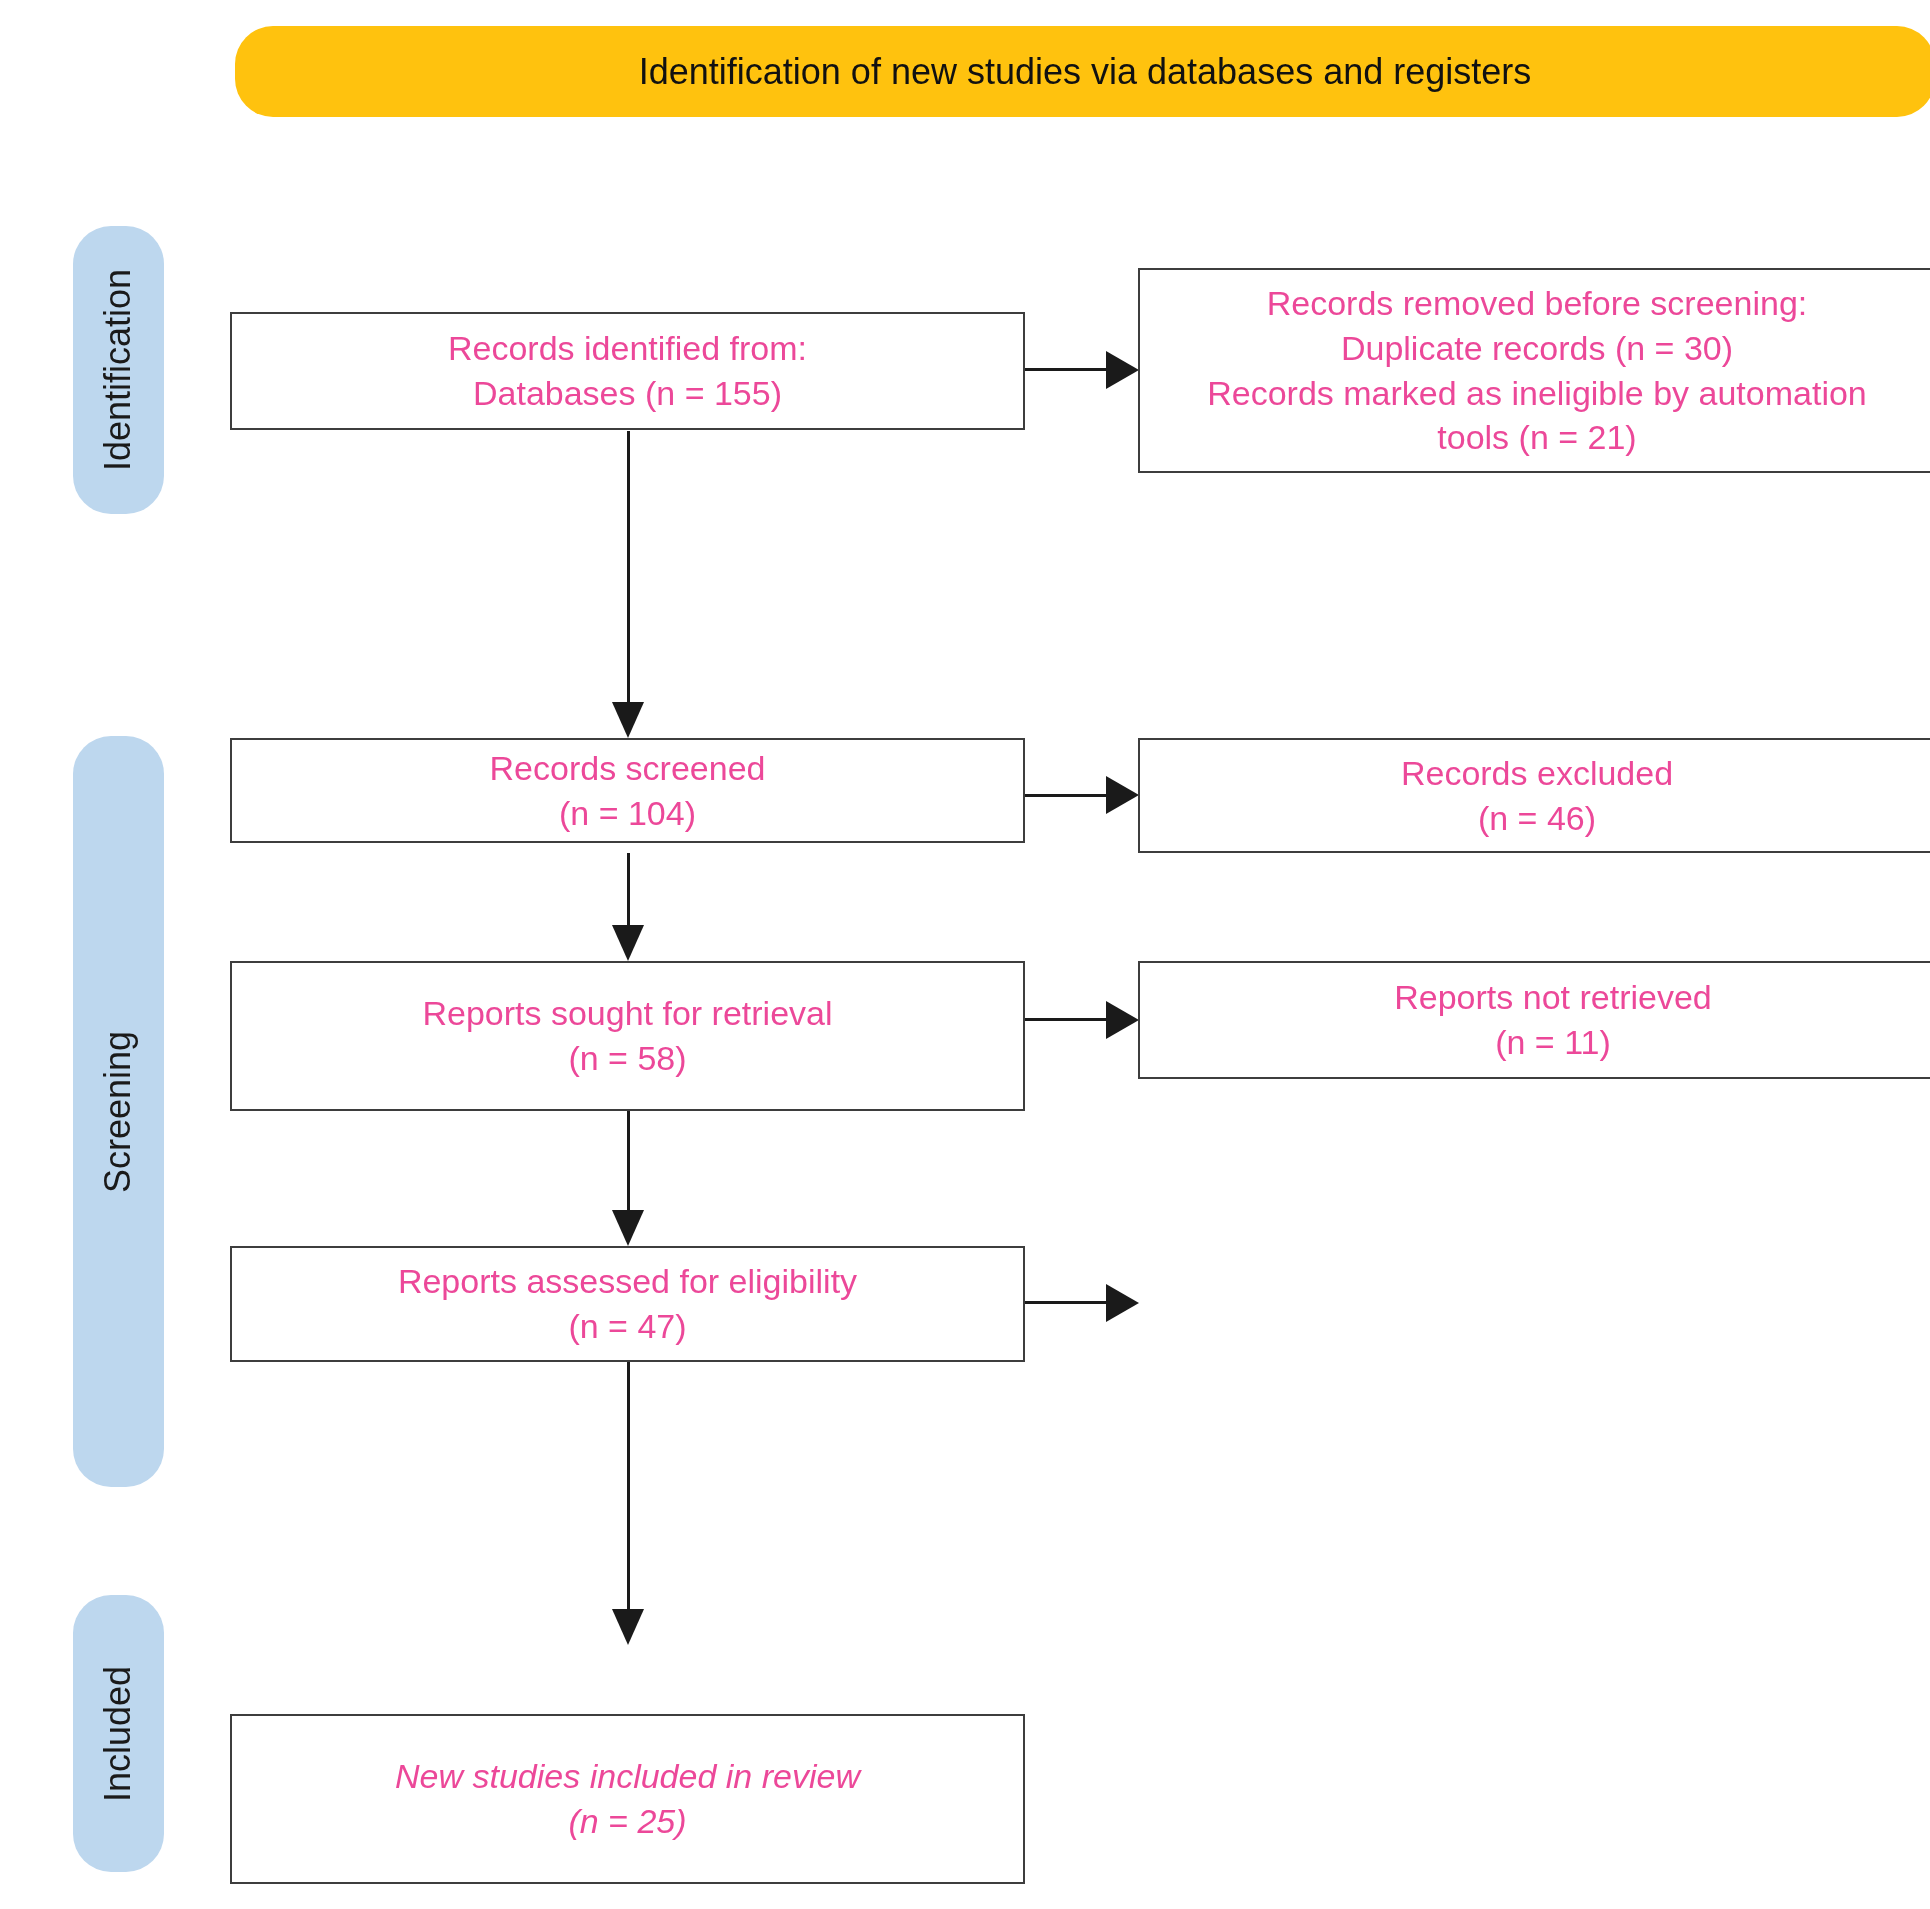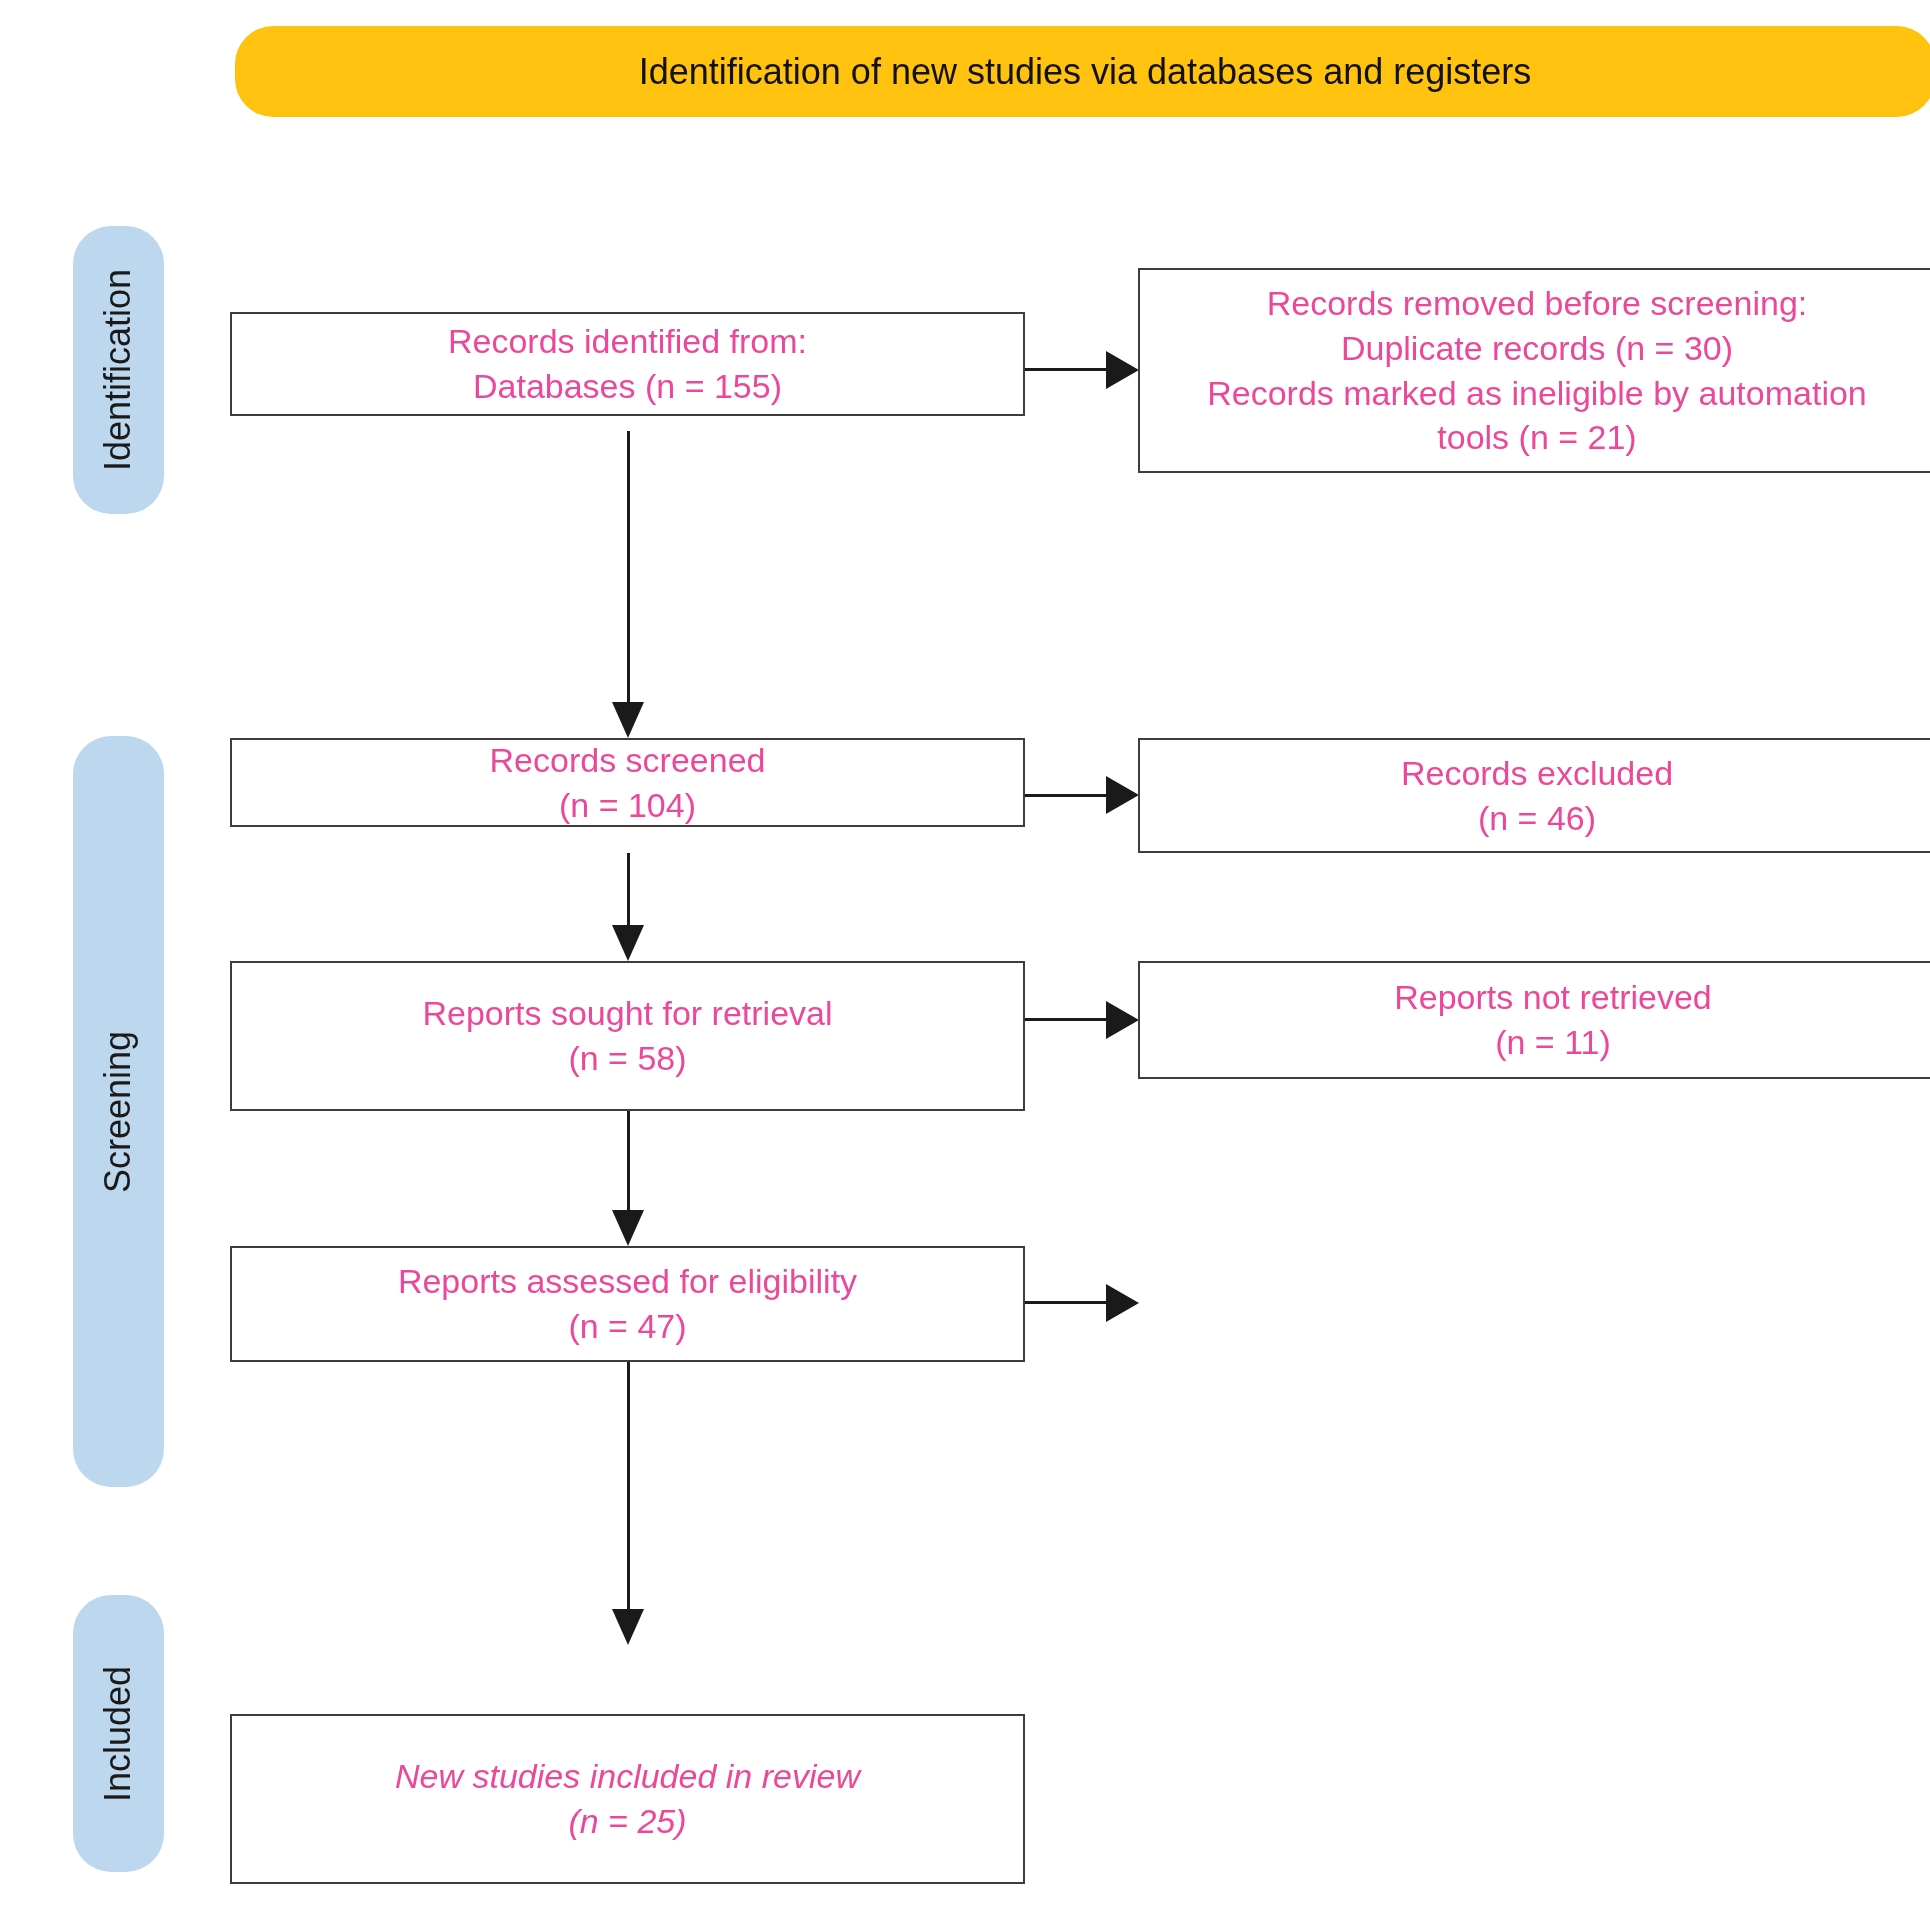--- a/index.html
+++ b/index.html
@@ -62,23 +62,23 @@
   .box-text {
     font-size: 34px;
     line-height: 1.32;
     color: #ec4899;
     text-align: center;
     white-space: pre-line;
     padding: 0 12px;
   }
   .col-left  { left: 198px;  width: 795px; }
   .col-right { left: 1106px; width: 798px; }
-  .box-identified      { top: 312px;  height: 104px; }
+  .box-identified      { top: 312px;  height: 118px; }
   .box-removed         { top: 268px;  height: 205px; }
-  .box-screened        { top: 738px;  height: 89px; }
+  .box-screened        { top: 738px;  height: 105px; }
   .box-rec-excluded    { top: 738px;  height: 115px; }
   .box-sought          { top: 961px; height: 150px; }
   .box-not-retrieved   { top: 961px; height: 118px; padding-left: 32px; }
   .box-assessed        { top: 1246px; height: 116px; }
   .box-rep-excluded    { top: 1201px; height: 207px; }
   .box-new-included    { top: 1714px; height: 170px; font-style: italic; }
 
   .hline {
     position: absolute;
     height: 3.4px;

